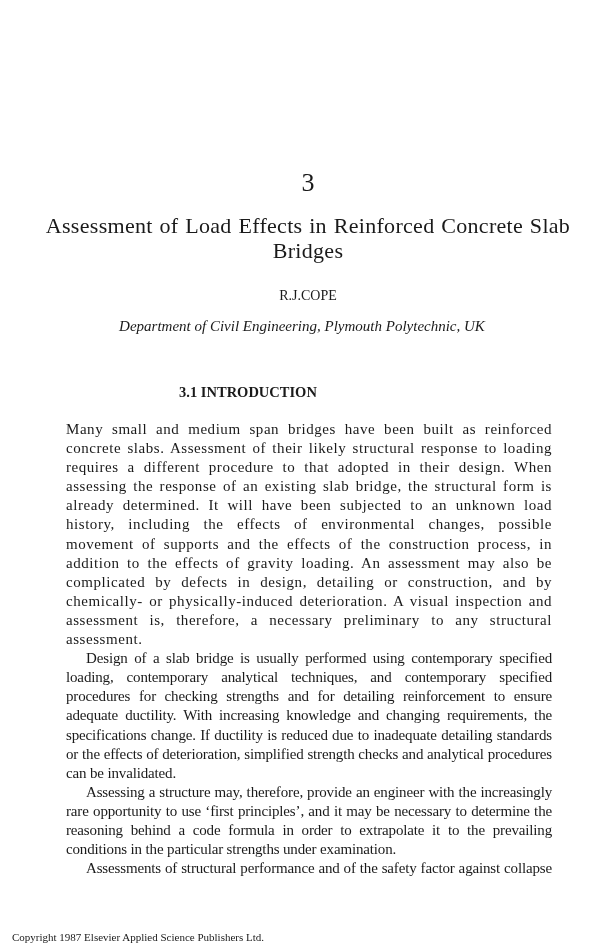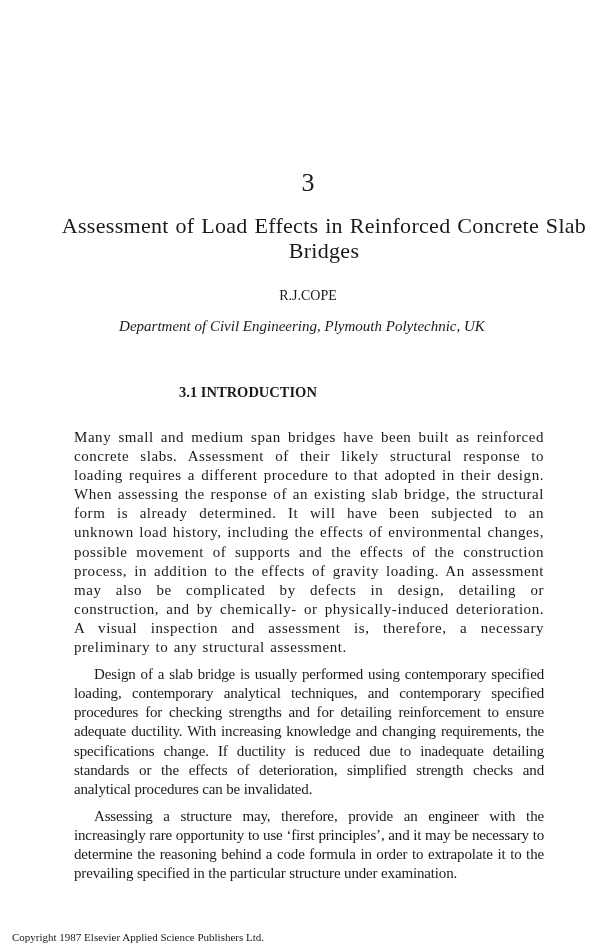--- a/index.html
+++ b/index.html
@@ -27,21 +27,20 @@
     .chapter-title {
       position: absolute;
       top: 213px;
       left: 40px;
       width: 536px;
       text-align: center;
       font-size: 22px;
       line-height: 25px;
       letter-spacing: 0.3px;
       word-spacing: 1px;
-      margin-left: 16px;
     }
     .author {
       position: absolute;
       top: 287px;
       left: 0;
       width: 616px;
       text-align: center;
       font-size: 14px;
       line-height: 18px;
     }
@@ -67,21 +66,21 @@
     }
     .body-text {
       position: absolute;
       top: 420px;
       left: 66px;
       width: 486px;
       font-size: 15px;
       line-height: 19.1px;
     }
     .paragraph {
-      margin: 8px;
+      margin: 0;
       text-align: justify;
       text-align-last: left;
     }
     .paragraph.indented {
       text-indent: 20px;
     }
     .paragraph.loose {
       letter-spacing: 0.55px;
       word-spacing: 1.2px;
     }
@@ -111,18 +110,19 @@
 
   <div class="author">R.J.COPE</div>
 
   <div class="affiliation">Department of Civil Engineering, Plymouth Polytechnic, UK</div>
 
   <div class="section-heading">3.1 INTRODUCTION</div>
 
   <div class="body-text">
     <p class="paragraph loose">Many small and medium span bridges have been built as reinforced concrete slabs. Assessment of their likely structural response to loading requires a different procedure to that adopted in their design. When assessing the response of an existing slab bridge, the structural form is already determined. It will have been subjected to an unknown load history, including the effects of environmental changes, possible movement of supports and the effects of the construction process, in addition to the effects of gravity loading. An assessment may also be complicated by defects in design, detailing or construction, and by chemically- or physically-induced deterioration. A visual inspection and assessment is, therefore, a necessary preliminary to any structural assessment.</p>
     <p class="paragraph indented tight">Design of a slab bridge is usually performed using contemporary specified loading, contemporary analytical techniques, and contemporary specified procedures for checking strengths and for detailing reinforcement to ensure adequate ductility. With increasing knowledge and changing requirements, the specifications change. If ductility is reduced due to inadequate detailing standards or the effects of deterioration, simplified strength checks and analytical procedures can be invalidated.</p>
-    <p class="paragraph indented tight">Assessing a structure may, therefore, provide an engineer with the increasingly rare opportunity to use ‘first principles’, and it may be necessary to determine the reasoning behind a code formula in order to extrapolate it to the prevailing specified in the particular structure under examination.</p>
+    <p class="paragraph indented tight">Assessing a structure may, therefore, provide an engineer with the increasingly rare opportunity to use ‘first principles’, and it may be necessary to determine the reasoning behind a code formula in order to extrapolate it to the prevailing conditions in the particular strengths under examination.</p>
+    <p class="paragraph indented tight last-open">Assessments of structural performance and of the safety factor against collapse</p>
   </div>
 
   <div class="copyright">Copyright 1987 Elsevier Applied Science Publishers Ltd.</div>
 
 </div>
 
 </body></html>

